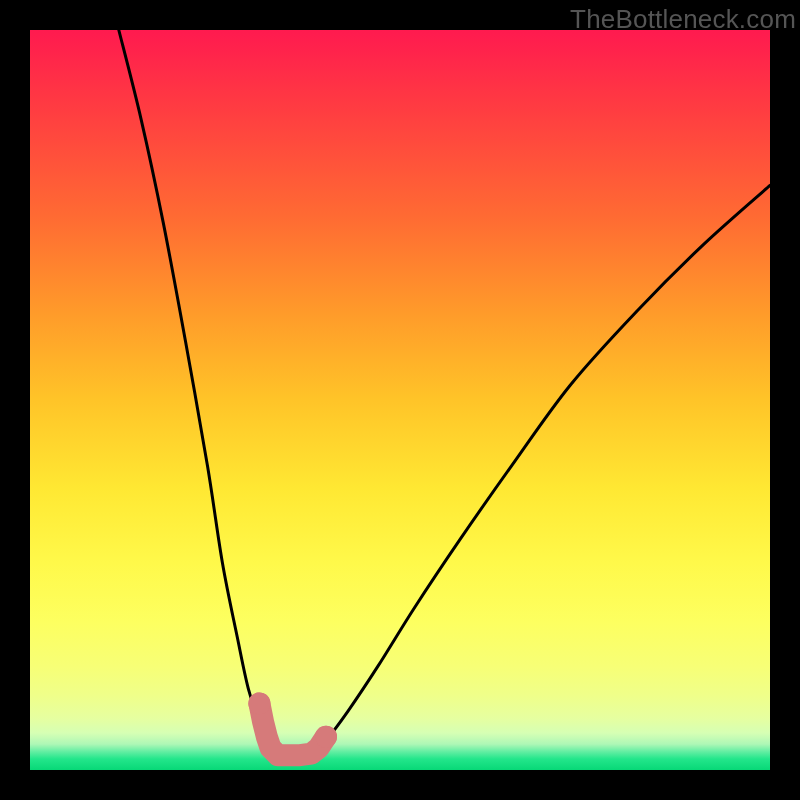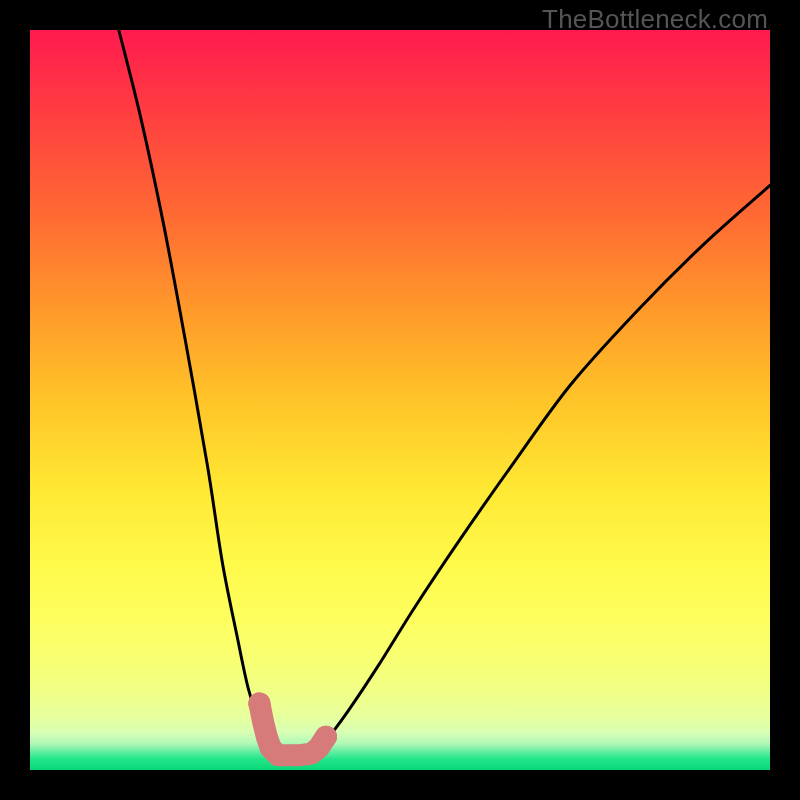--- a/index.html
+++ b/index.html
@@ -11,21 +11,21 @@
     overflow: hidden;
   }
   .container {
     position: relative;
     width: 800px;
     height: 800px;
   }
   .watermark {
     position: absolute;
     top: 4px;
-    right: 32px;
+    right: 4px;
     color: #555;
     font-family: Arial, Helvetica, sans-serif;
     font-size: 26px;
     font-weight: 500;
     z-index: 10;
     letter-spacing: 0.2px;
   }
   .plot {
     position: absolute;
     top: 30px;

